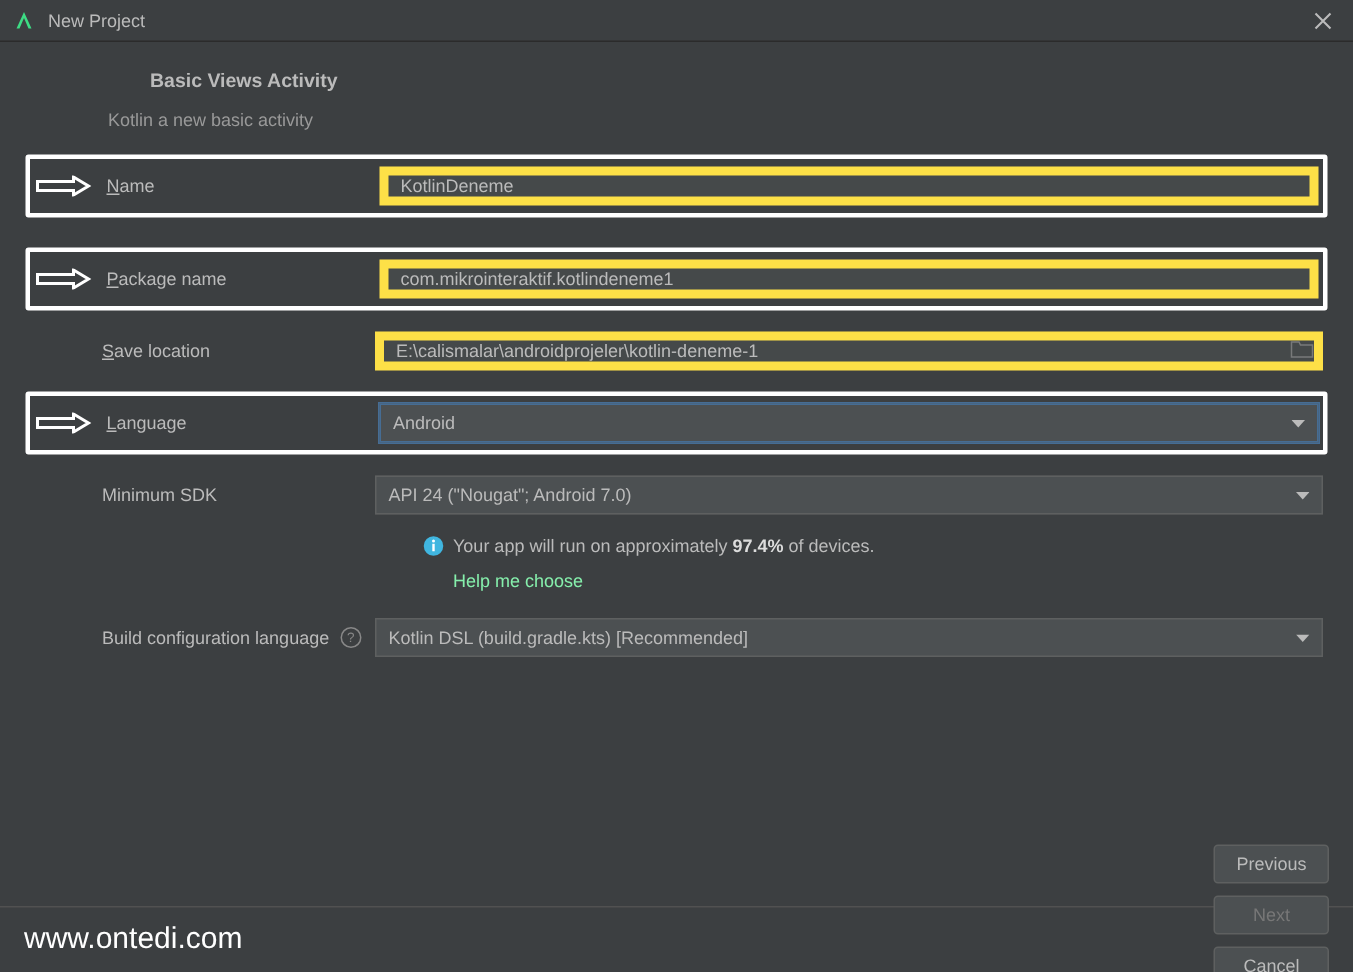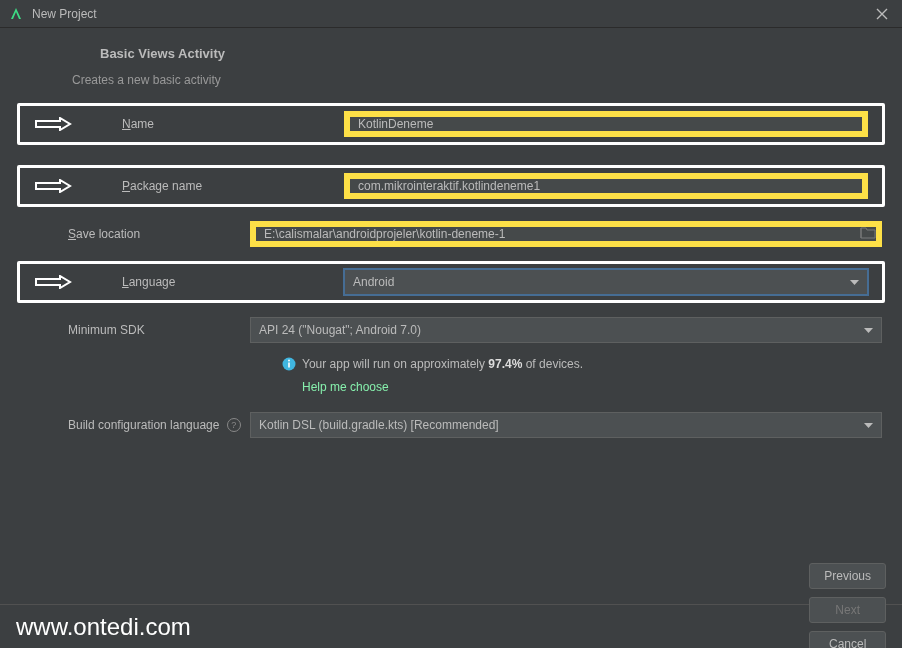--- a/index.html
+++ b/index.html
@@ -57,25 +57,24 @@
       font-size: 12px;
     }
     .form-row {
       display: flex;
       align-items: center;
       margin-bottom: 14px;
       position: relative;
     }
     .highlight-box {
       border: 3px solid #ffffff;
-      padding: 5px 14px;
+      padding: 5px 3px;
       margin-left: -3px;
       margin-right: -3px;
       border-radius: 2px;
-      gap: 40px;
     }
     .arrow {
       width: 38px;
       height: 14px;
       margin-right: 10px;
       flex-shrink: 0;
     }
     .arrow-spacer {
       width: 48px;
       flex-shrink: 0;
@@ -172,21 +171,21 @@
       right: 0;
       height: 44px;
       border-top: 1px solid #515151;
       display: flex;
       align-items: center;
       padding: 0 16px;
       background: #3c3f41;
     }
     .watermark {
       color: #ffffff;
-      font-size: 24px;
+      font-size: 20px;
       font-weight: 500;
     }
     .footer-buttons {
       margin-left: auto;
       display: flex;
       gap: 8px;
       flex-direction: column;
     }
     .btn {
       min-width: 72px;
@@ -222,21 +221,21 @@
   <span class="titlebar-title">New Project</span>
   <span class="close-btn">
     <svg width="12" height="12" viewBox="0 0 12 12">
         <path d="M1 1 L11 11 M11 1 L1 11" stroke="#bbbbbb" stroke-width="1.4"></path>
       </svg>
   </span>
 </div>
 
 <div class="content">
   <div class="section-title">Basic Views Activity</div>
-  <div class="section-subtitle">Creates a new basic activity</div>
+  <div class="section-subtitle">Kotlin a new basic activity</div>
 
   
   <div class="form-row highlight-box">
     <span class="arrow">
       <svg width="38" height="14" viewBox="0 0 38 14">
           <path d="M2 4 L26 4 L26 1 L36 7 L26 13 L26 10 L2 10 Z" fill="none" stroke="#ffffff" stroke-width="2"></path>
         </svg>
     </span>
     <span class="label"><span class="und">N</span>ame</span>
     <span class="input-wrap">

